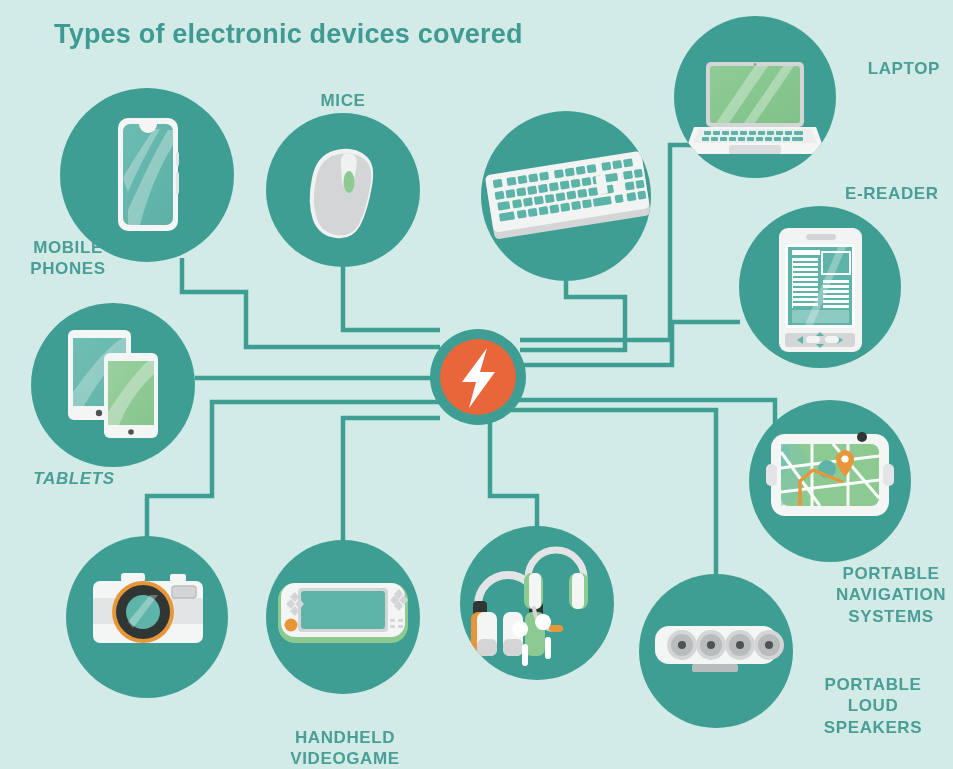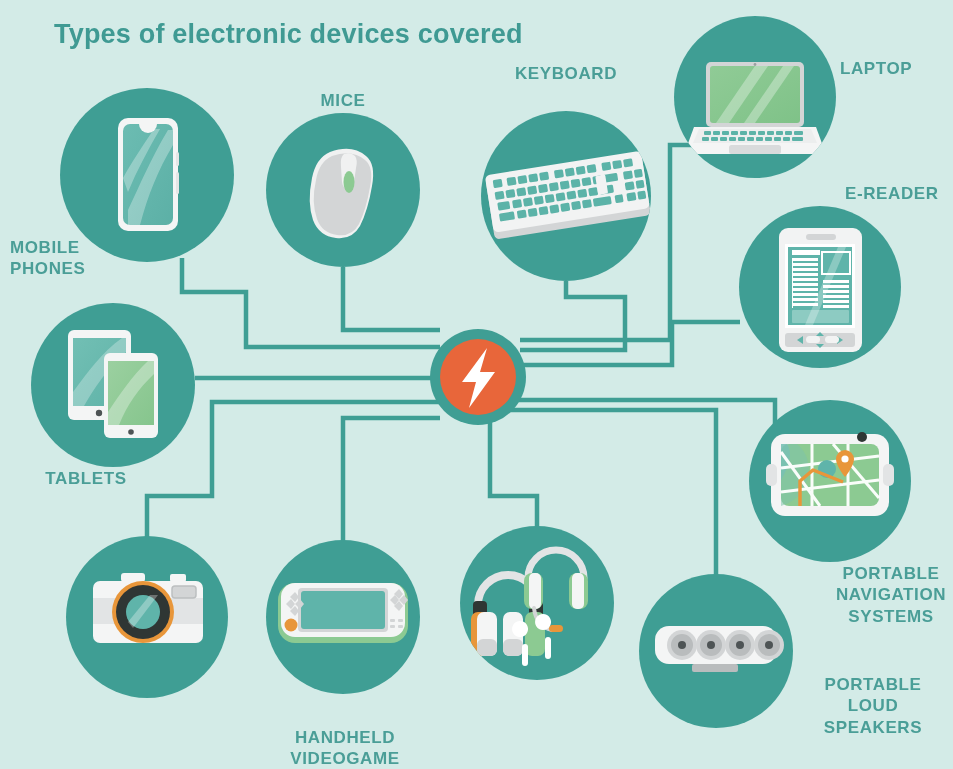--- a/index.html
+++ b/index.html
@@ -434,27 +434,26 @@
 
     <g>
       <circle cx="478" cy="377" r="48" fill="#3f9e94"></circle>
       <circle cx="478" cy="377" r="38" fill="#e8663a"></circle>
       <path d="M487,348 L462,382 L476,382 L469,408 L495,372 L480,372 Z" fill="#ffffff"></path>
     </g>
   </svg>
 
   <div id="page-title">Types of electronic devices covered</div>
 
-  <div class="lbl" style="left:10px;  top:237px; width:116px; text-align:left;">MOBILE
+  <div class="lbl" style="left:10px;  top:237px; width:116px; text-align:center;">MOBILE
 PHONES</div>
   <div class="lbl" style="left:293px; top:90px;  width:100px;">MICE</div>
-  <div class="lbl" style="left:496px; top:63px;  width:140px;">KEYBOARD</div>
-  <div class="lbl" style="left:840px; top:58px;  width:100px; text-align:left;">LAPTOP</div>
+  <div class="lbl" style="left:840px; top:58px;  width:100px; text-align:right;">LAPTOP</div>
   <div class="lbl" style="left:845px; top:183px; width:110px; text-align:left;">E-READER</div>
-  <div class="lbl" style="left:26px;  top:468px; width:120px;">TABLETS</div>
+  <div class="lbl" style="left:14px;  top:468px; width:120px;font-style:italic;">TABLETS</div>
   <div class="lbl" style="left:270px; top:727px; width:150px;">HANDHELD
 VIDEOGAME
 CONSOLES</div>
   <div class="lbl" style="left:803px; top:674px; width:140px;">PORTABLE
 LOUD
 SPEAKERS</div>
   <div class="lbl" style="left:816px; top:563px; width:150px;">PORTABLE
 NAVIGATION
 SYSTEMS</div>
 

